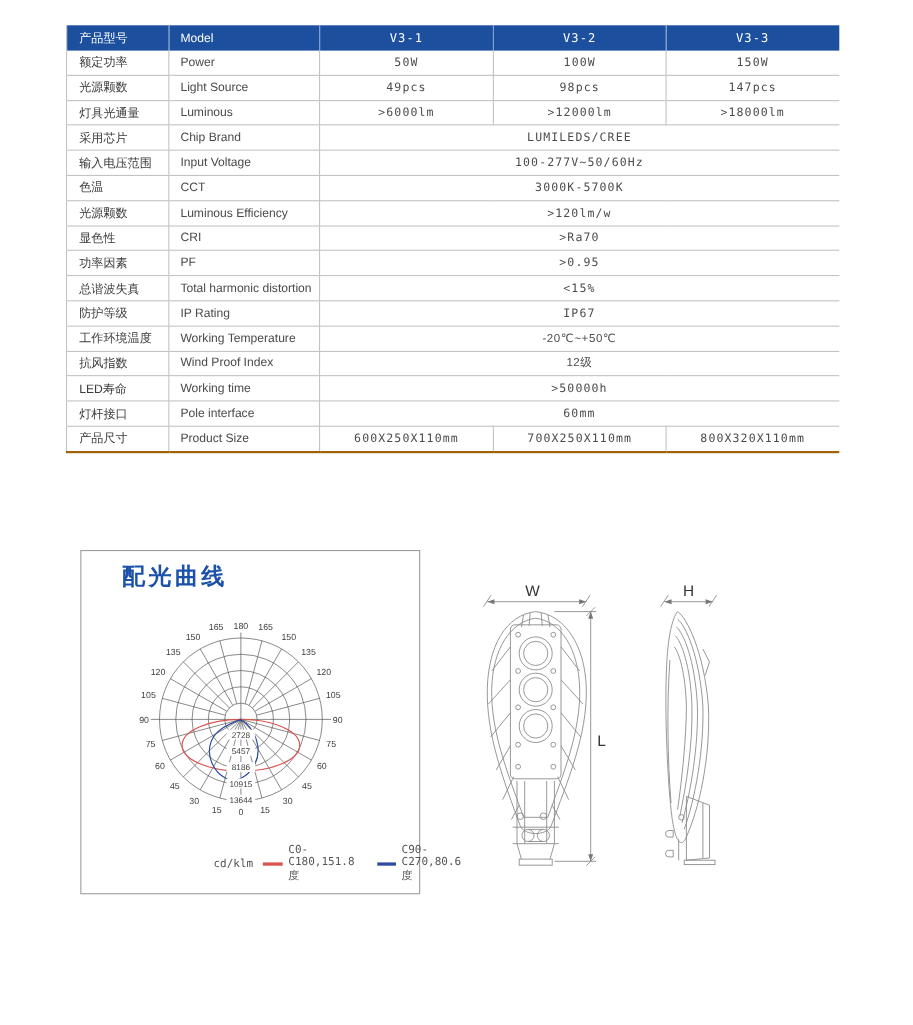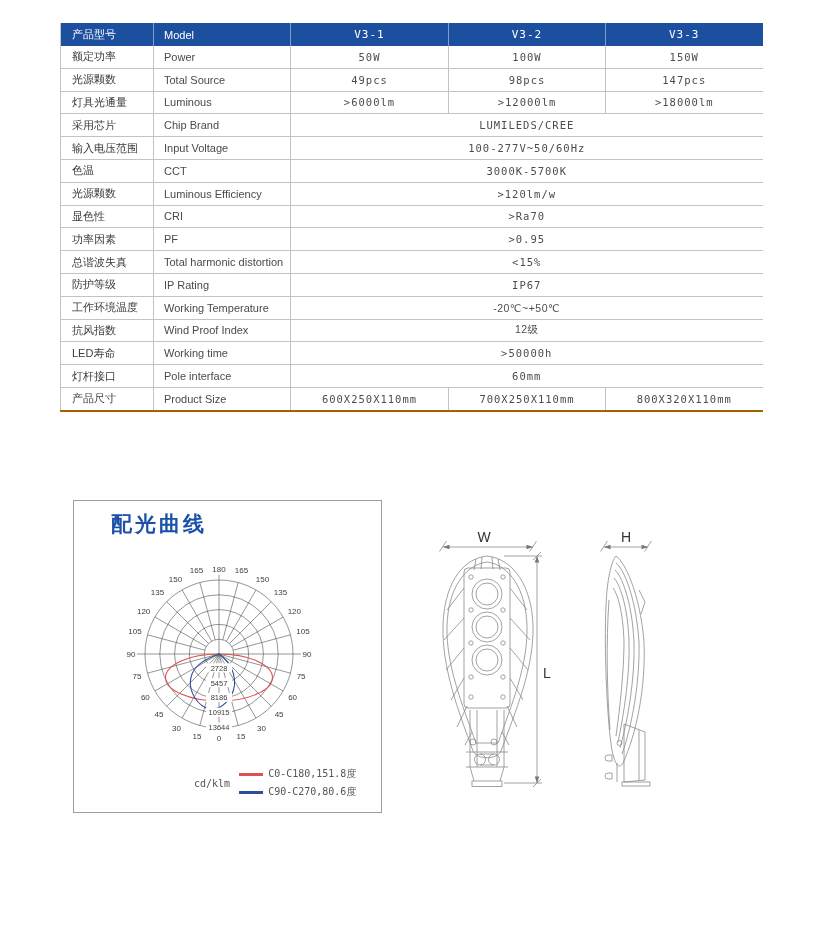--- a/index.html
+++ b/index.html
@@ -27,21 +27,21 @@
 
   
   .pc-box{position:absolute;left:73px;top:500px;width:307px;height:311px;
           border:1px solid #9d9d9d;background:#fff;}
   .pc-title{position:absolute;left:37px;top:9px;font-size:21px;font-weight:bold;
             letter-spacing:3px;color:var(--title-blue,#1b51a8);}
   .pc-svg{position:absolute;left:0;top:0;}
   .pc-legend{position:absolute;left:120px;top:266px;display:flex;align-items:center;
              font-family:"DejaVu Sans Mono",monospace;font-size:10px;color:#555;}
   .pc-unit{margin-right:9px;}
-  .pc-items{display:flex;flex-direction:column;gap:4px;align-items:flex-end;}
+  .pc-items{display:flex;flex-direction:row;gap:15px;align-items:flex-end;}
   .pc-item{display:flex;align-items:center;gap:5px;}
   .pc-swatch{display:inline-block;width:24px;height:3px;}
 
   
   .draw-svg{position:absolute;left:420px;top:530px;}
   .dim-label{font-family:"Liberation Sans",sans-serif;font-size:14px;fill:#333;}
 </style>
 </head>
 <body style="--header-bg: #1c4f9e; --title-blue: #1b51a8;">
 
@@ -67,21 +67,21 @@
     <tbody>
         <tr>
           <td class="cn">额定功率</td>
           <td class="en">Power</td>
           <td class="val sep">50W</td>
           <td class="val sep">100W</td>
           <td class="val">150W</td>
         </tr>
         <tr>
           <td class="cn">光源颗数</td>
-          <td class="en">Total Source</td>
+          <td class="en">Light Source</td>
           <td class="val sep">49pcs</td>
           <td class="val sep">98pcs</td>
           <td class="val">147pcs</td>
         </tr>
         <tr>
           <td class="cn">灯具光通量</td>
           <td class="en">Luminous</td>
           <td class="val sep">&gt;6000lm</td>
           <td class="val sep">&gt;12000lm</td>
           <td class="val">&gt;18000lm</td>

